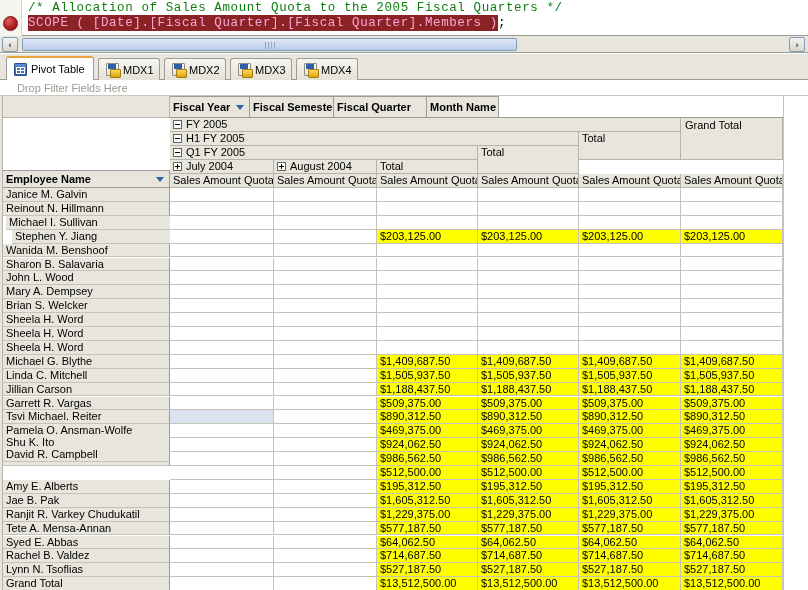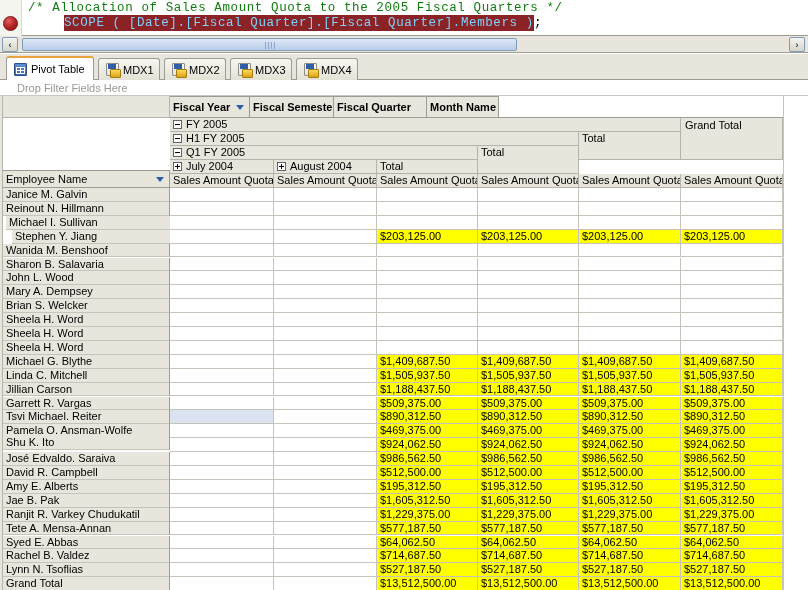--- a/index.html
+++ b/index.html
@@ -34,23 +34,22 @@
     position: absolute; left: 28px;
     font-family: "Liberation Mono", "DejaVu Sans Mono", monospace;
     font-size: 12.5px;
     letter-spacing: 0.6px;
     white-space: pre;
   }
   #code-comment { top: 1px; color: #107c10; }
   #code-scope   { top: 16px; color: #000; }
   .sel-text {
     background: #8b2226;
-    color: #7dd3fc;
+    color: #f9a8d4;
     padding: 1px 0 1px 0;
-    margin-left: 36px;
   }
 
   
   #hscroll {
     position: absolute; left: 0; top: 36px; width: 808px; height: 17px;
     background: #e8e6dc;
     border-bottom: 1px solid #9c9c94;
   }
   .scroll-btn {
     position: absolute; top: 1px; width: 16px; height: 15px;
@@ -154,21 +153,21 @@
     white-space: nowrap;
     overflow: hidden;
     padding: 0 3px;
   }
   .hdr {
     background: #e8e6dc;
     border-right: 1px solid #9c9c94;
     border-bottom: 1px solid #9c9c94;
     color: #000;
   }
-  .hdr-bold { font-weight: normal; }
+  .hdr-bold { font-weight: bold; }
   .hdr-flat {
     background: #e8e6dc;
     border-right: 1px solid #b5b4ab;
     border-bottom: 1px solid #b5b4ab;
   }
   .dim-title {
     background: #e8e6dc;
     border: 1px solid #9c9c94;
     border-left: none;
     font-weight: bold;
@@ -426,21 +425,21 @@
       <div class="cellbase datacell yellow" style="left: 478px; top: 342.2px; width: 101px; height: 13.9px; line-height: 12.9px;"><span>$924,062.50</span></div>
       <div class="cellbase datacell yellow" style="left: 579px; top: 342.2px; width: 102px; height: 13.9px; line-height: 12.9px;"><span>$924,062.50</span></div>
       <div class="cellbase datacell yellow" style="left: 681px; top: 342.2px; width: 102px; height: 13.9px; line-height: 12.9px;"><span>$924,062.50</span></div>
       <div class="cellbase rowcell" style="left: 3px; top: 356.1px; width: 167px; height: 13.9px; line-height: 12.9px;"><span>José Edvaldo. Saraiva</span></div>
       <div class="cellbase datacell" style="left: 170px; top: 356.1px; width: 104px; height: 13.9px; line-height: 12.9px;"><span></span></div>
       <div class="cellbase datacell" style="left: 274px; top: 356.1px; width: 103px; height: 13.9px; line-height: 12.9px;"><span></span></div>
       <div class="cellbase datacell yellow" style="left: 377px; top: 356.1px; width: 101px; height: 13.9px; line-height: 12.9px;"><span>$986,562.50</span></div>
       <div class="cellbase datacell yellow" style="left: 478px; top: 356.1px; width: 101px; height: 13.9px; line-height: 12.9px;"><span>$986,562.50</span></div>
       <div class="cellbase datacell yellow" style="left: 579px; top: 356.1px; width: 102px; height: 13.9px; line-height: 12.9px;"><span>$986,562.50</span></div>
       <div class="cellbase datacell yellow" style="left: 681px; top: 356.1px; width: 102px; height: 13.9px; line-height: 12.9px;"><span>$986,562.50</span></div>
-      <div class="cellbase rowcell" style="left: 3px; top: 370px; width: 167px; height: 13.9px; line-height: 12.9px;"><span>David R. Campbell</span></div>
+      <div class="cellbase rowcell" style="left: 3px; top: 352px; width: 167px; height: 13.9px; line-height: 12.9px;"><span>David R. Campbell</span></div>
       <div class="cellbase datacell" style="left: 170px; top: 370px; width: 104px; height: 13.9px; line-height: 12.9px;"><span></span></div>
       <div class="cellbase datacell" style="left: 274px; top: 370px; width: 103px; height: 13.9px; line-height: 12.9px;"><span></span></div>
       <div class="cellbase datacell yellow" style="left: 377px; top: 370px; width: 101px; height: 13.9px; line-height: 12.9px;"><span>$512,500.00</span></div>
       <div class="cellbase datacell yellow" style="left: 478px; top: 370px; width: 101px; height: 13.9px; line-height: 12.9px;"><span>$512,500.00</span></div>
       <div class="cellbase datacell yellow" style="left: 579px; top: 370px; width: 102px; height: 13.9px; line-height: 12.9px;"><span>$512,500.00</span></div>
       <div class="cellbase datacell yellow" style="left: 681px; top: 370px; width: 102px; height: 13.9px; line-height: 12.9px;"><span>$512,500.00</span></div>
       <div class="cellbase rowcell" style="left: 3px; top: 383.9px; width: 167px; height: 13.9px; line-height: 12.9px;"><span>Amy E. Alberts</span></div>
       <div class="cellbase datacell" style="left: 170px; top: 383.9px; width: 104px; height: 13.9px; line-height: 12.9px;"><span></span></div>
       <div class="cellbase datacell" style="left: 274px; top: 383.9px; width: 103px; height: 13.9px; line-height: 12.9px;"><span></span></div>
       <div class="cellbase datacell yellow" style="left: 377px; top: 383.9px; width: 101px; height: 13.9px; line-height: 12.9px;"><span>$195,312.50</span></div>

